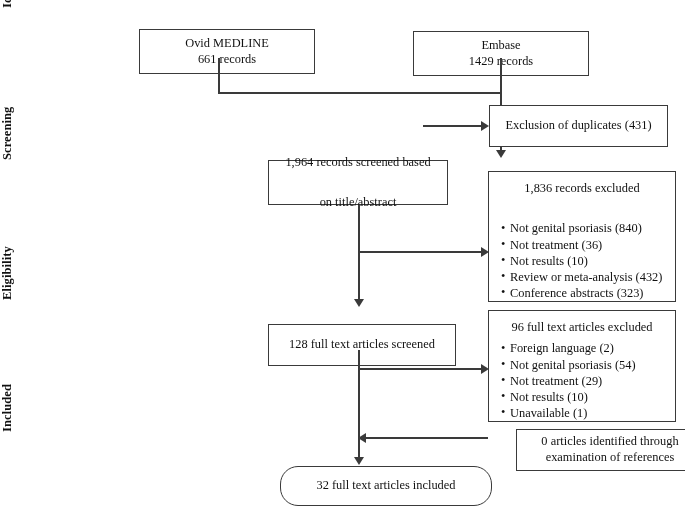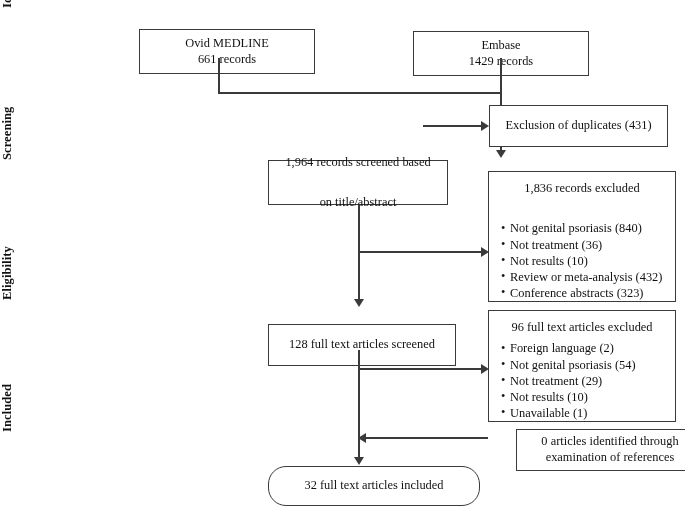--- a/index.html
+++ b/index.html
@@ -212,17 +212,17 @@
     <span class="line">0 articles identified through</span>
     <span class="line">examination of references</span>
   </div>
 
   <div class="conn h" style="left:366px; top:437px; width:122px;"></div>
   <div class="arrow left" style="left:358px; top:433px;"></div>
 
   <div class="conn v" style="left:358px; top:437px; height:22px;"></div>
   <div class="arrow down" style="left:354px; top:457px;"></div>
 
-  <div class="node centered" style="left:268px; top:466px; width:212px; height:40px;border-radius:18px;">
+  <div class="node centered" style="left:280px; top:466px; width:212px; height:40px;border-radius:18px;">
     <span class="line">32 full text articles included</span>
   </div>
 
 </div>
 
 </body></html>

